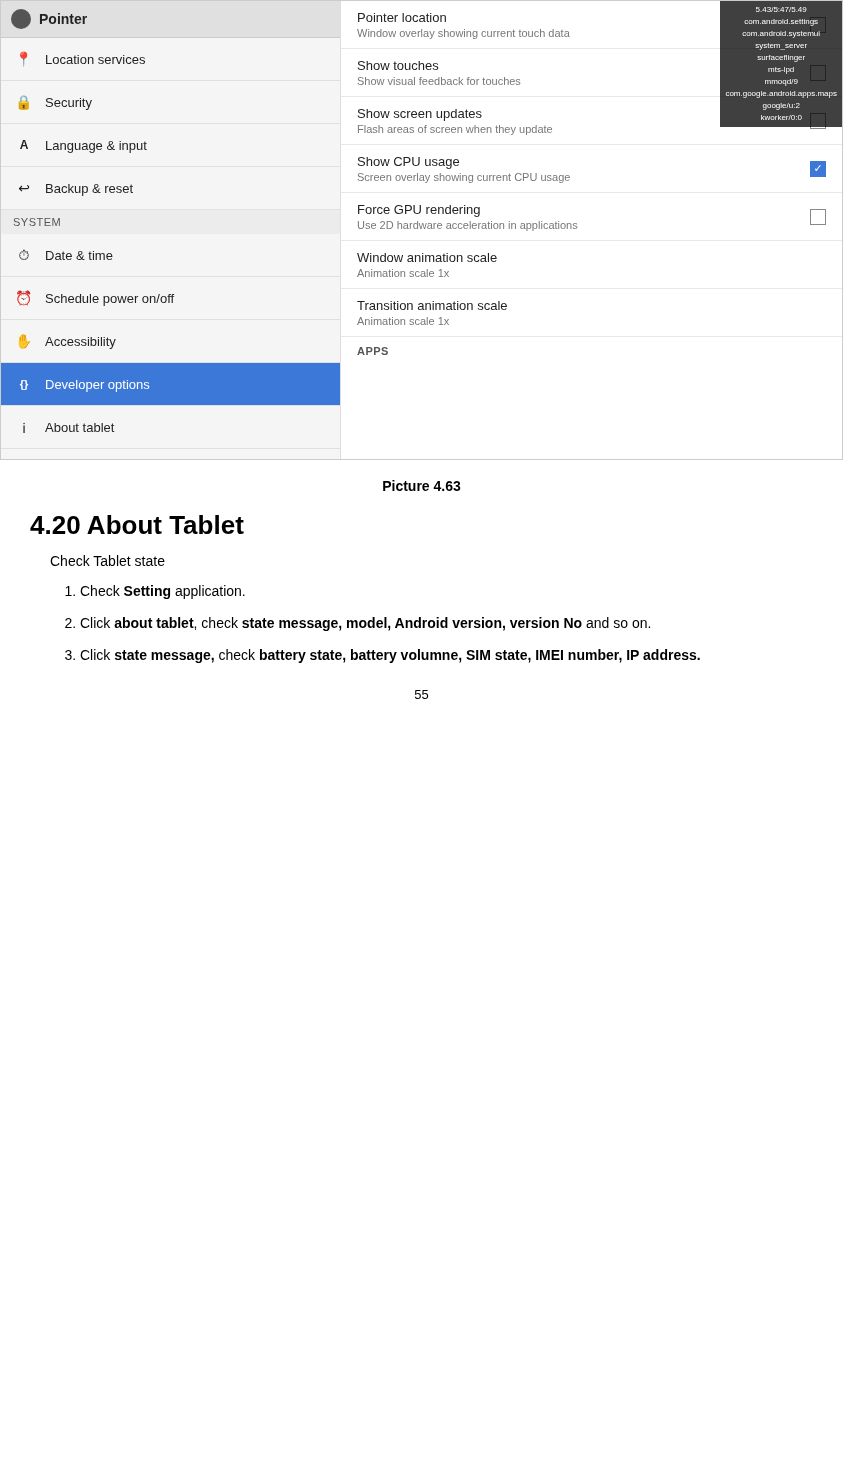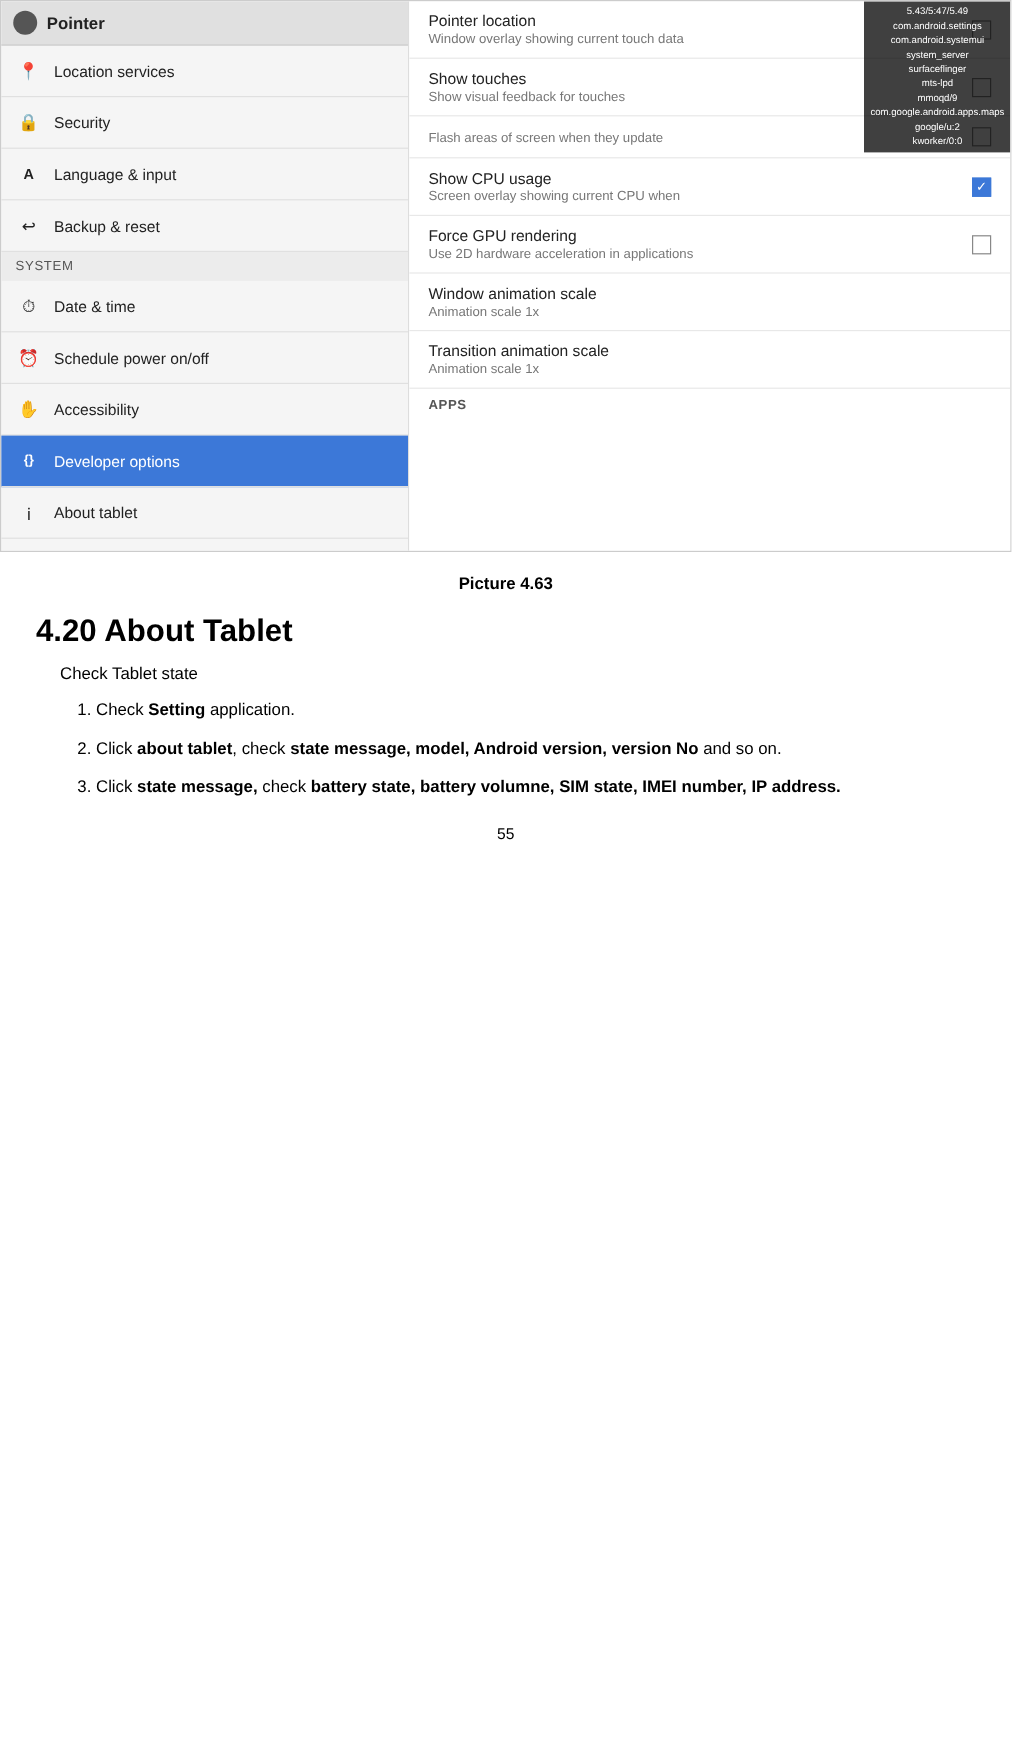--- a/index.html
+++ b/index.html
@@ -276,29 +276,30 @@
     <div class="settings-item">
       <div class="settings-item-content">
         <div class="settings-item-title">Show touches</div>
         <div class="settings-item-subtitle">Show visual feedback for touches</div>
       </div>
       <div class="checkbox"></div>
     </div>
 
     <div class="settings-item">
       <div class="settings-item-content">
+        <div class="settings-item-title">Show screen updates</div>
         <div class="settings-item-subtitle">Flash areas of screen when they update</div>
       </div>
       <div class="checkbox"></div>
     </div>
 
     <div class="settings-item">
       <div class="settings-item-content">
         <div class="settings-item-title">Show CPU usage</div>
-        <div class="settings-item-subtitle">Screen overlay showing current CPU when</div>
+        <div class="settings-item-subtitle">Screen overlay showing current CPU usage</div>
       </div>
       <div class="checkbox checked"></div>
     </div>
 
     <div class="settings-item">
       <div class="settings-item-content">
         <div class="settings-item-title">Force GPU rendering</div>
         <div class="settings-item-subtitle">Use 2D hardware acceleration in applications</div>
       </div>
       <div class="checkbox"></div>

